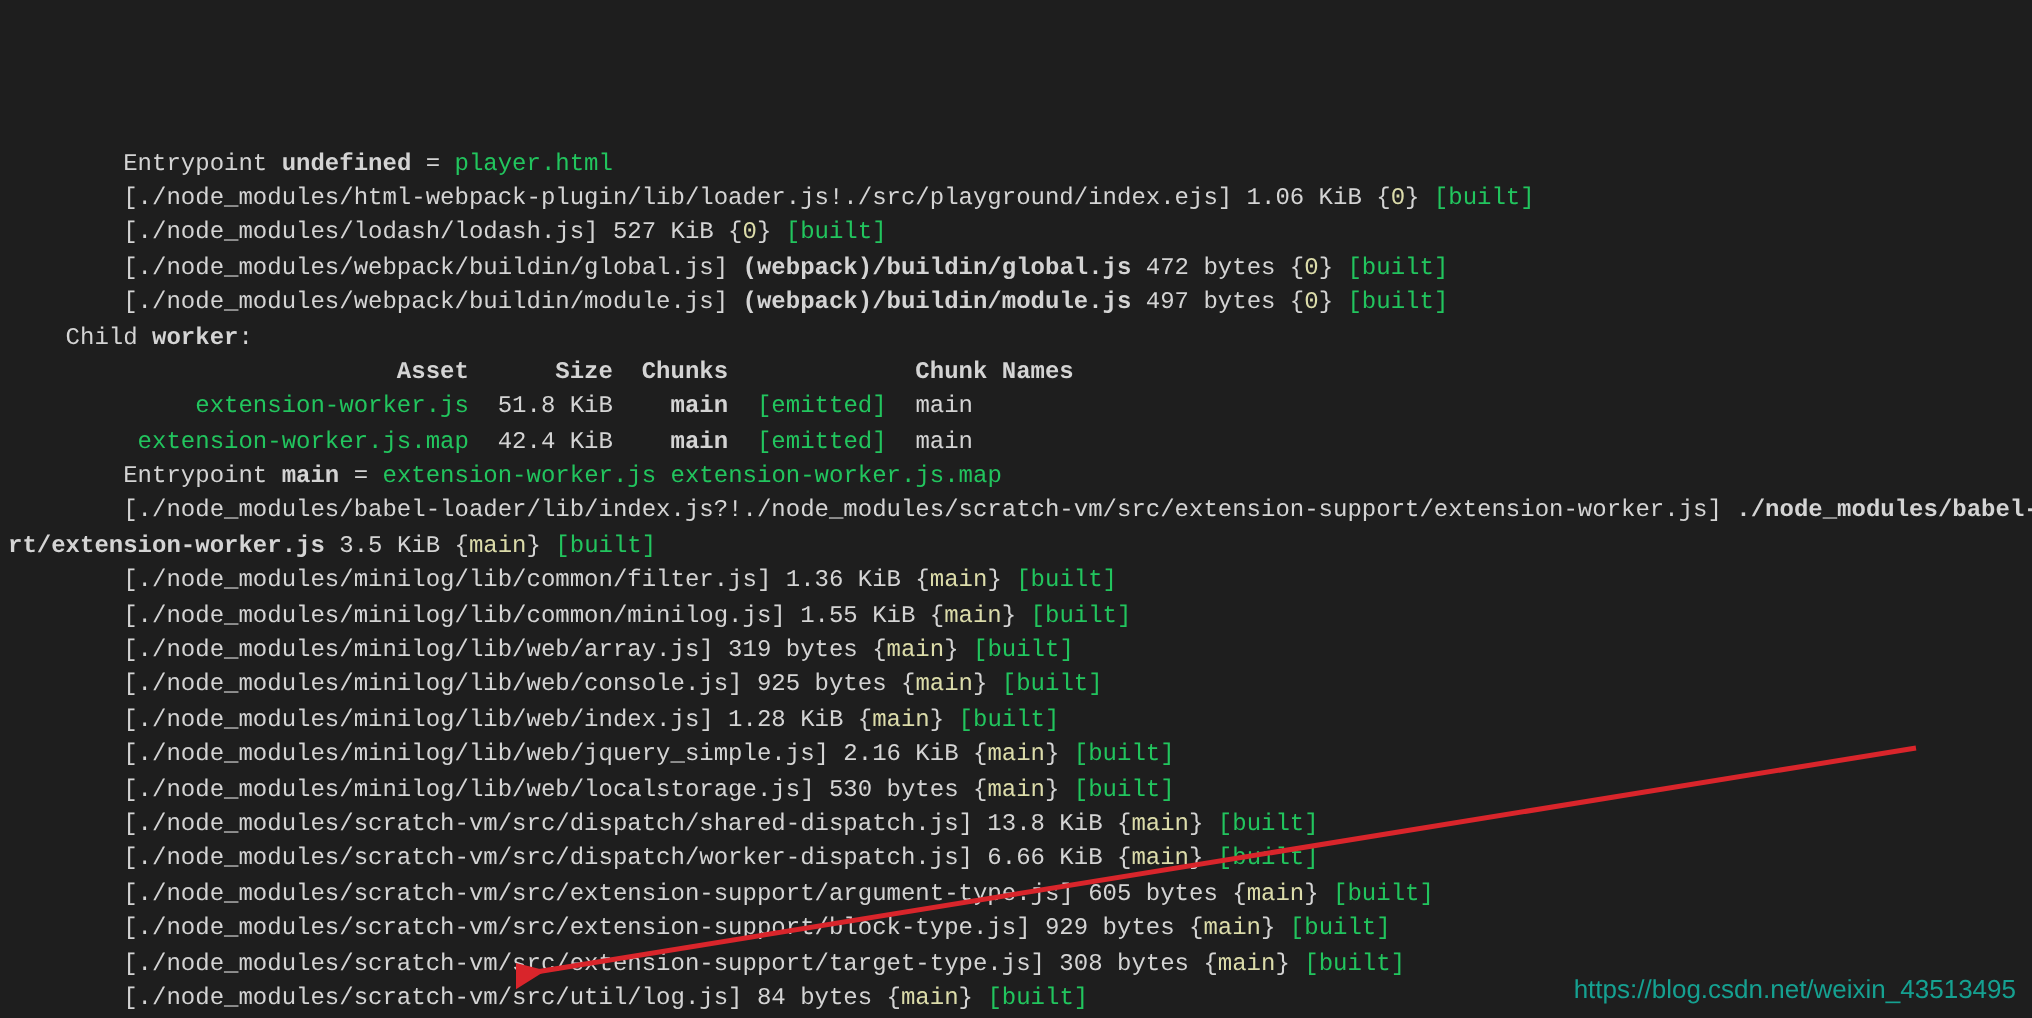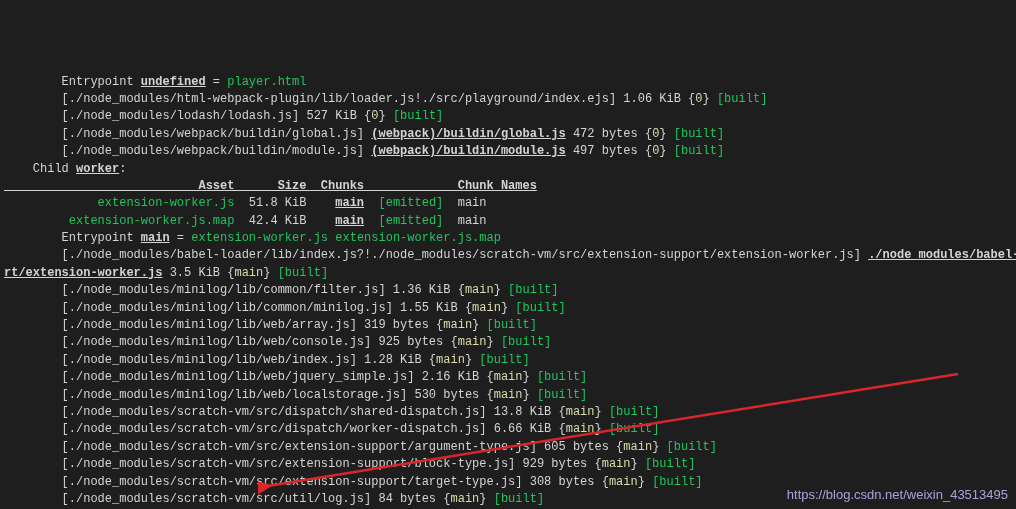--- a/index.html
+++ b/index.html
@@ -12,33 +12,33 @@
     white-space: pre;
     padding: 4px 0 4px 4px;
     width: 1016px;
     height: 509px;
     overflow: hidden;
     position: relative;
   }
   .g  { color: #22c55e; }        
   .y  { color: #dcdcaa; }        
   .w  { color: #d4d4d4; }
-  .wb { font-weight: bold; text-decoration: underline; }
+  .wb { font-weight: bold; }
 
   .arrow {
     position: absolute;
     left: 258px;
     top: 368px;
     pointer-events: none;
   }
   .watermark {
     position: absolute;
     right: 8px;
     bottom: 4px;
-    color: #c4b5fd;
+    color: #14b8a6;
     font-family: Arial, sans-serif;
     font-size: 13px;
     opacity: 0.85;
   }
 </style>
 </head>
 <body>
 
 
 

